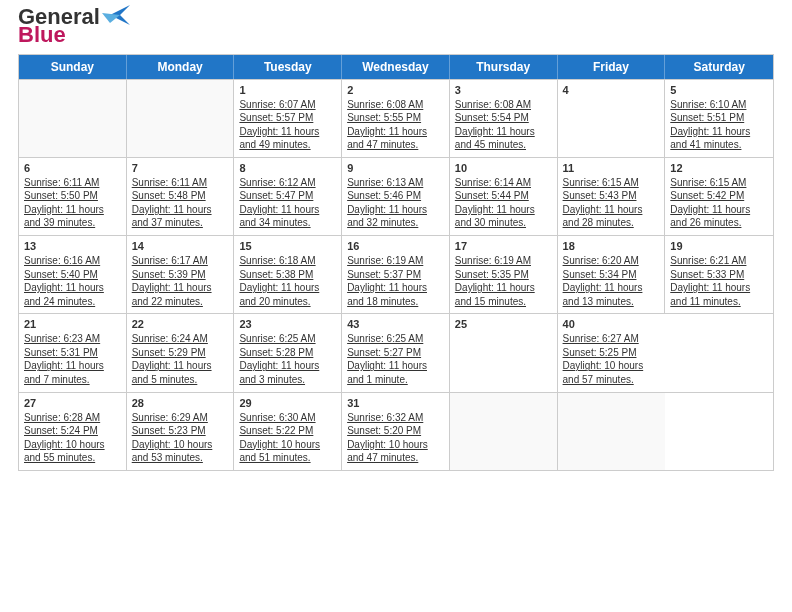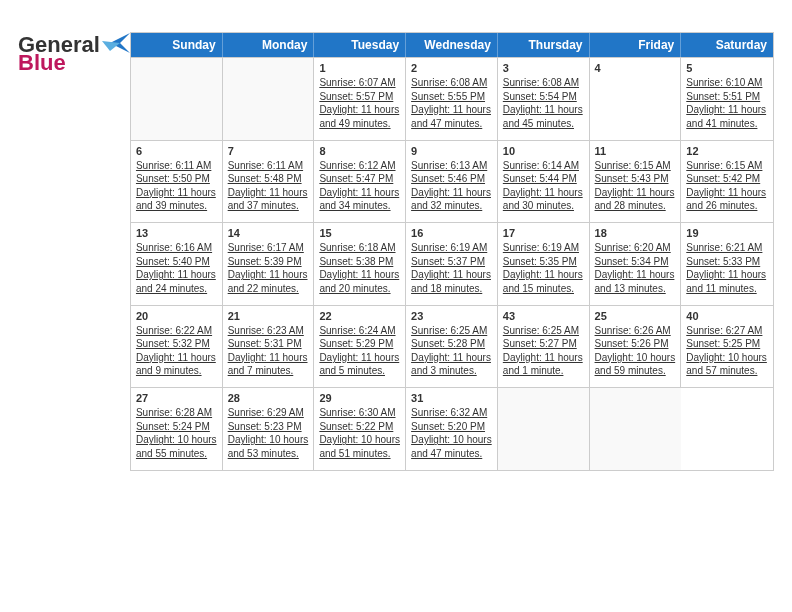--- a/index.html
+++ b/index.html
@@ -6,23 +6,23 @@
     body {
       width: 792px;
       height: 612px;
       background: #fff;
       font-family: Arial, sans-serif;
       overflow: hidden;
     }
     .page {
       width: 792px;
       height: 483px;
-      padding: 32px 18px 12px 18px;
-      display: flex;
-      flex-direction: row;
+      padding: 4px 18px 12px 18px;
+      display: flex;
+      flex-direction: column;
     }
     .header {
       display: flex;
       justify-content: space-between;
       align-items: flex-start;
       margin-bottom: 10px;
     }
     .logo {
       display: flex;
       flex-direction: column;
@@ -50,21 +50,21 @@
     .cal-header {
       display: grid;
       grid-template-columns: repeat(7, 1fr);
       background: #2176c7;
     }
     .cal-header-cell {
       color: #fff;
       font-size: 12px;
       font-weight: bold;
       padding: 5px 6px;
-      text-align: right;
+      text-align: center;
       border-right: 1px solid rgba(255,255,255,0.3);
     }
     .cal-header-cell:last-child { border-right: none; }
     .cal-body {
       flex: 1;
       display: flex;
       flex-direction: column;
     }
     .cal-row {
       display: grid;
@@ -205,42 +205,37 @@
             <span class="day-num">18</span>
             <div class="cell-info">Sunrise: 6:20 AM<br>Sunset: 5:34 PM<br>Daylight: 11 hours and 13 minutes.</div>
           </div>
           <div class="cal-cell">
             <span class="day-num">19</span>
             <div class="cell-info">Sunrise: 6:21 AM<br>Sunset: 5:33 PM<br>Daylight: 11 hours and 11 minutes.</div>
           </div>
         </div>
         <div class="cal-row">
           <div class="cal-cell">
-            <span class="day-num">20</span>
-            <div class="cell-info">Sunrise: 6:22 AM<br>Sunset: 5:32 PM<br>Daylight: 11 hours and 9 minutes.</div>
-          </div>
-          <div class="cal-cell">
             <span class="day-num">21</span>
             <div class="cell-info">Sunrise: 6:23 AM<br>Sunset: 5:31 PM<br>Daylight: 11 hours and 7 minutes.</div>
           </div>
           <div class="cal-cell">
             <span class="day-num">22</span>
             <div class="cell-info">Sunrise: 6:24 AM<br>Sunset: 5:29 PM<br>Daylight: 11 hours and 5 minutes.</div>
           </div>
           <div class="cal-cell">
             <span class="day-num">23</span>
             <div class="cell-info">Sunrise: 6:25 AM<br>Sunset: 5:28 PM<br>Daylight: 11 hours and 3 minutes.</div>
           </div>
           <div class="cal-cell">
             <span class="day-num">43</span>
             <div class="cell-info">Sunrise: 6:25 AM<br>Sunset: 5:27 PM<br>Daylight: 11 hours and 1 minute.</div>
           </div>
           <div class="cal-cell">
             <span class="day-num">25</span>
-            <div class="cell-info">Sunrise: 6:26 AM<br>Sunset: 5:26 PM<br>Daylight: 10 hours and 59 minutes.</div>
           </div>
           <div class="cal-cell">
             <span class="day-num">40</span>
             <div class="cell-info">Sunrise: 6:27 AM<br>Sunset: 5:25 PM<br>Daylight: 10 hours and 57 minutes.</div>
           </div>
         </div>
         <div class="cal-row">
           <div class="cal-cell">
             <span class="day-num">27</span>
             <div class="cell-info">Sunrise: 6:28 AM<br>Sunset: 5:24 PM<br>Daylight: 10 hours and 55 minutes.</div>

